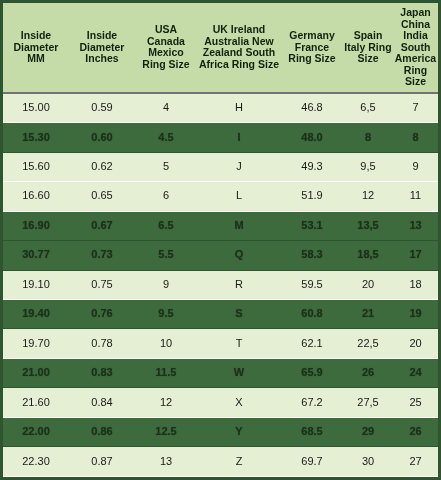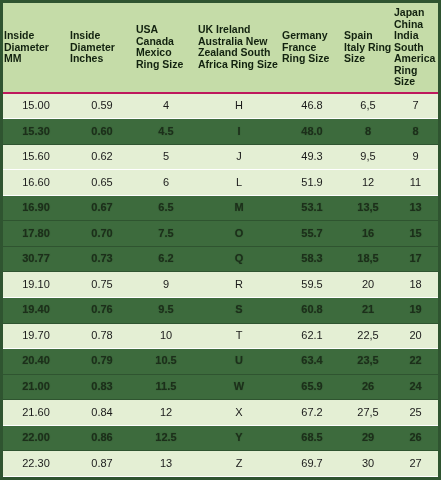--- a/index.html
+++ b/index.html
@@ -25,24 +25,24 @@
     height: 100%;
     border-collapse: collapse;
     table-layout: fixed;
   }
   thead th {
     background: #c5dca8;
     color: #12220f;
     font-size: 10.5px;
     font-weight: bold;
     line-height: 11.5px;
-    text-align: left;
+    text-align: center;
     vertical-align: middle;
     padding: 4px 1px;
-    border-bottom: 2px solid #be185d;
+    border-bottom: 2px solid #737373;
   }
   tbody td {
     font-size: 11px;
     text-align: center;
     vertical-align: middle;
     padding: 0;
     height: 19.8px;
     line-height: 19.8px;
     white-space: nowrap;
   }
@@ -136,32 +136,23 @@
         <tr class="row-dark">
           <td>16.90</td>
           <td>0.67</td>
           <td>6.5</td>
           <td>M</td>
           <td>53.1</td>
           <td>13,5</td>
           <td>13</td>
         </tr>
         <tr class="row-dark">
-          <td>17.80</td>
-          <td>0.70</td>
-          <td>7.5</td>
-          <td>O</td>
-          <td>55.7</td>
-          <td>16</td>
-          <td>15</td>
-        </tr>
-        <tr class="row-dark">
           <td>30.77</td>
           <td>0.73</td>
-          <td>6.2</td>
+          <td>5.5</td>
           <td>Q</td>
           <td>58.3</td>
           <td>18,5</td>
           <td>17</td>
         </tr>
         <tr class="row-light">
           <td>19.10</td>
           <td>0.75</td>
           <td>9</td>
           <td>R</td>
@@ -181,29 +172,20 @@
         <tr class="row-light">
           <td>19.70</td>
           <td>0.78</td>
           <td>10</td>
           <td>T</td>
           <td>62.1</td>
           <td>22,5</td>
           <td>20</td>
         </tr>
         <tr class="row-dark">
-          <td>20.40</td>
-          <td>0.79</td>
-          <td>10.5</td>
-          <td>U</td>
-          <td>63.4</td>
-          <td>23,5</td>
-          <td>22</td>
-        </tr>
-        <tr class="row-dark">
           <td>21.00</td>
           <td>0.83</td>
           <td>11.5</td>
           <td>W</td>
           <td>65.9</td>
           <td>26</td>
           <td>24</td>
         </tr>
         <tr class="row-light">
           <td>21.60</td>

